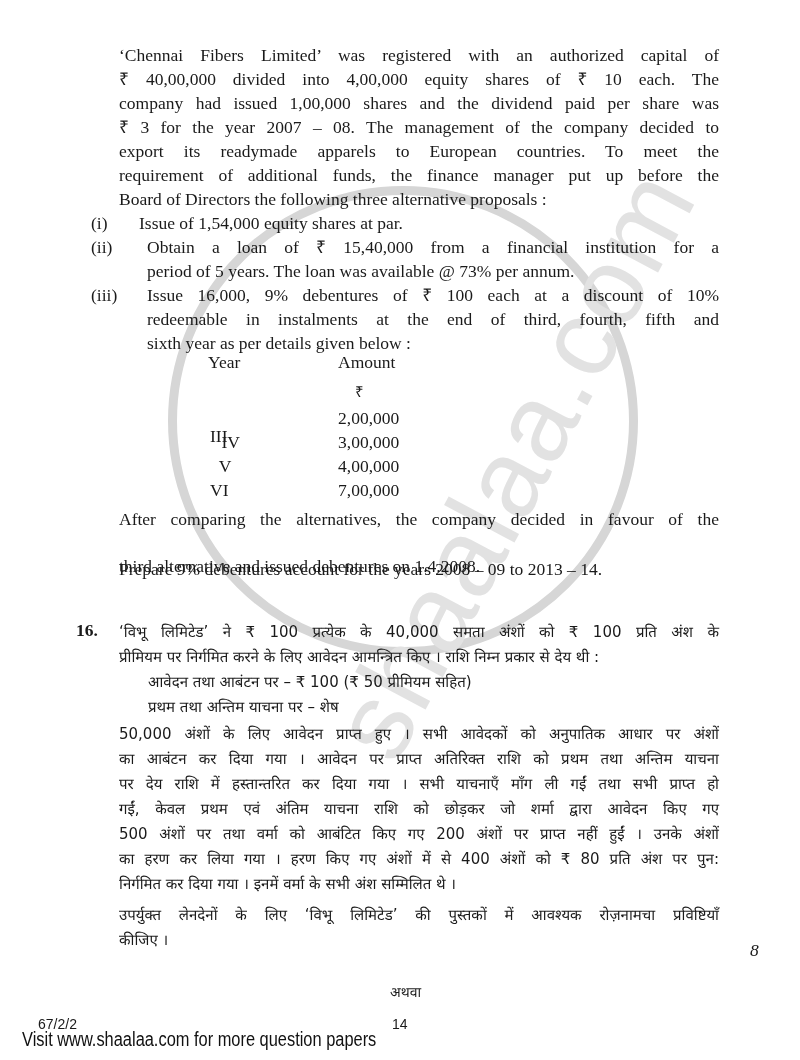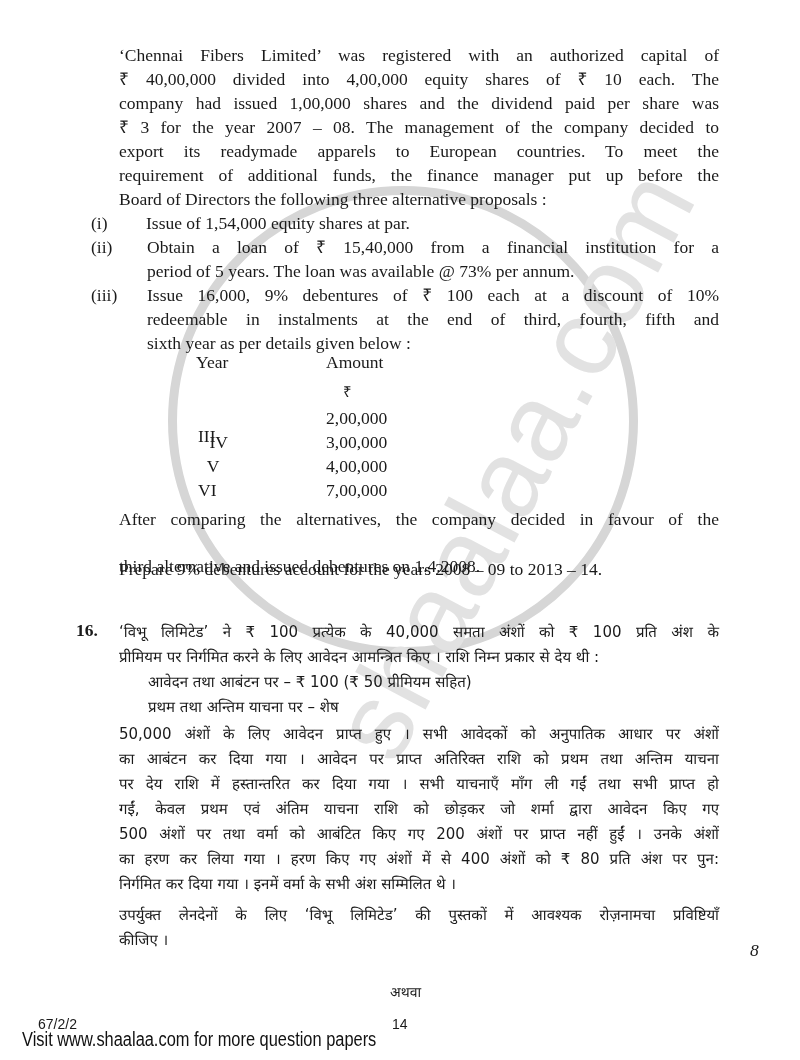--- a/index.html
+++ b/index.html
@@ -14,21 +14,21 @@
   }
   .watermark-text {
     position: absolute; left: 190px; top: 400px; transform: rotate(-62deg);
     font-family: "Liberation Sans", sans-serif; font-size: 110px; color: #e2e2e2; white-space: nowrap;
     pointer-events: none; letter-spacing: 2px;
   }
   .en { font-family: "Liberation Serif", serif; font-size: 17.5px; line-height: 24px; }
   .line { position: absolute; left: 119px; width: 600px; text-align: justify; text-align-last: justify; }
   .line.last { text-align-last: left; }
   .item-label { position: absolute; left: 91px; }
-  .table-cell { position: absolute; }
+  .table-cell { position: absolute; margin-left: 12px; }
   .hi { font-family: "DejaVu Sans", sans-serif; font-size: 15px; line-height: 24px; }
   .qnum { position: absolute; left: 76px; font-family: "Liberation Serif", serif; font-weight: bold; font-size: 17.5px; }
   .marks { position: absolute; left: 750px; font-family: "Liberation Serif", serif; font-style: italic; font-size: 17.5px; }
   .footer { font-family: "Liberation Sans", sans-serif; position: absolute; }
 </style>
 </head>
 <body>
 
 <div class="page">
 
@@ -40,21 +40,21 @@
     <div class="en line" style="top:67px">₹ 40,00,000 divided into 4,00,000 equity shares of ₹ 10 each. The</div>
     <div class="en line" style="top:91px">company had issued 1,00,000 shares and the dividend paid per share was</div>
     <div class="en line" style="top:115px">₹ 3 for the year 2007 – 08. The management of the company decided to</div>
     <div class="en line" style="top:139px">export its readymade apparels to European countries. To meet the</div>
     <div class="en line" style="top:163px">requirement of additional funds, the finance manager put up before the</div>
     <div class="en line last" style="top:187px">Board of Directors the following three alternative proposals :</div>
   </div>
 
   <div>
     <div class="en item-label" style="top:211px">(i)</div>
-    <div class="en line last" style="top:211px; left:146px; width:572px">Issue of 1,54,000 equity shares at par.</div>
+    <div class="en line last" style="top:211px; left:139px; width:572px">Issue of 1,54,000 equity shares at par.</div>
 
     <div class="en item-label" style="top:235px">(ii)</div>
     <div class="en line" style="top:235px; left:147px; width:572px">Obtain a loan of ₹ 15,40,000 from a financial institution for a</div>
     <div class="en line last" style="top:259px; left:147px; width:572px">period of 5 years. The loan was available @ 73% per annum.</div>
 
     <div class="en item-label" style="top:283px">(iii)</div>
     <div class="en line" style="top:283px; left:147px; width:572px">Issue 16,000, 9% debentures of ₹ 100 each at a discount of 10%</div>
     <div class="en line" style="top:307px; left:147px; width:572px">redeemable in instalments at the end of third, fourth, fifth and</div>
     <div class="en line last" style="top:331px; left:147px; width:572px">sixth year as per details given below :</div>
   </div>

